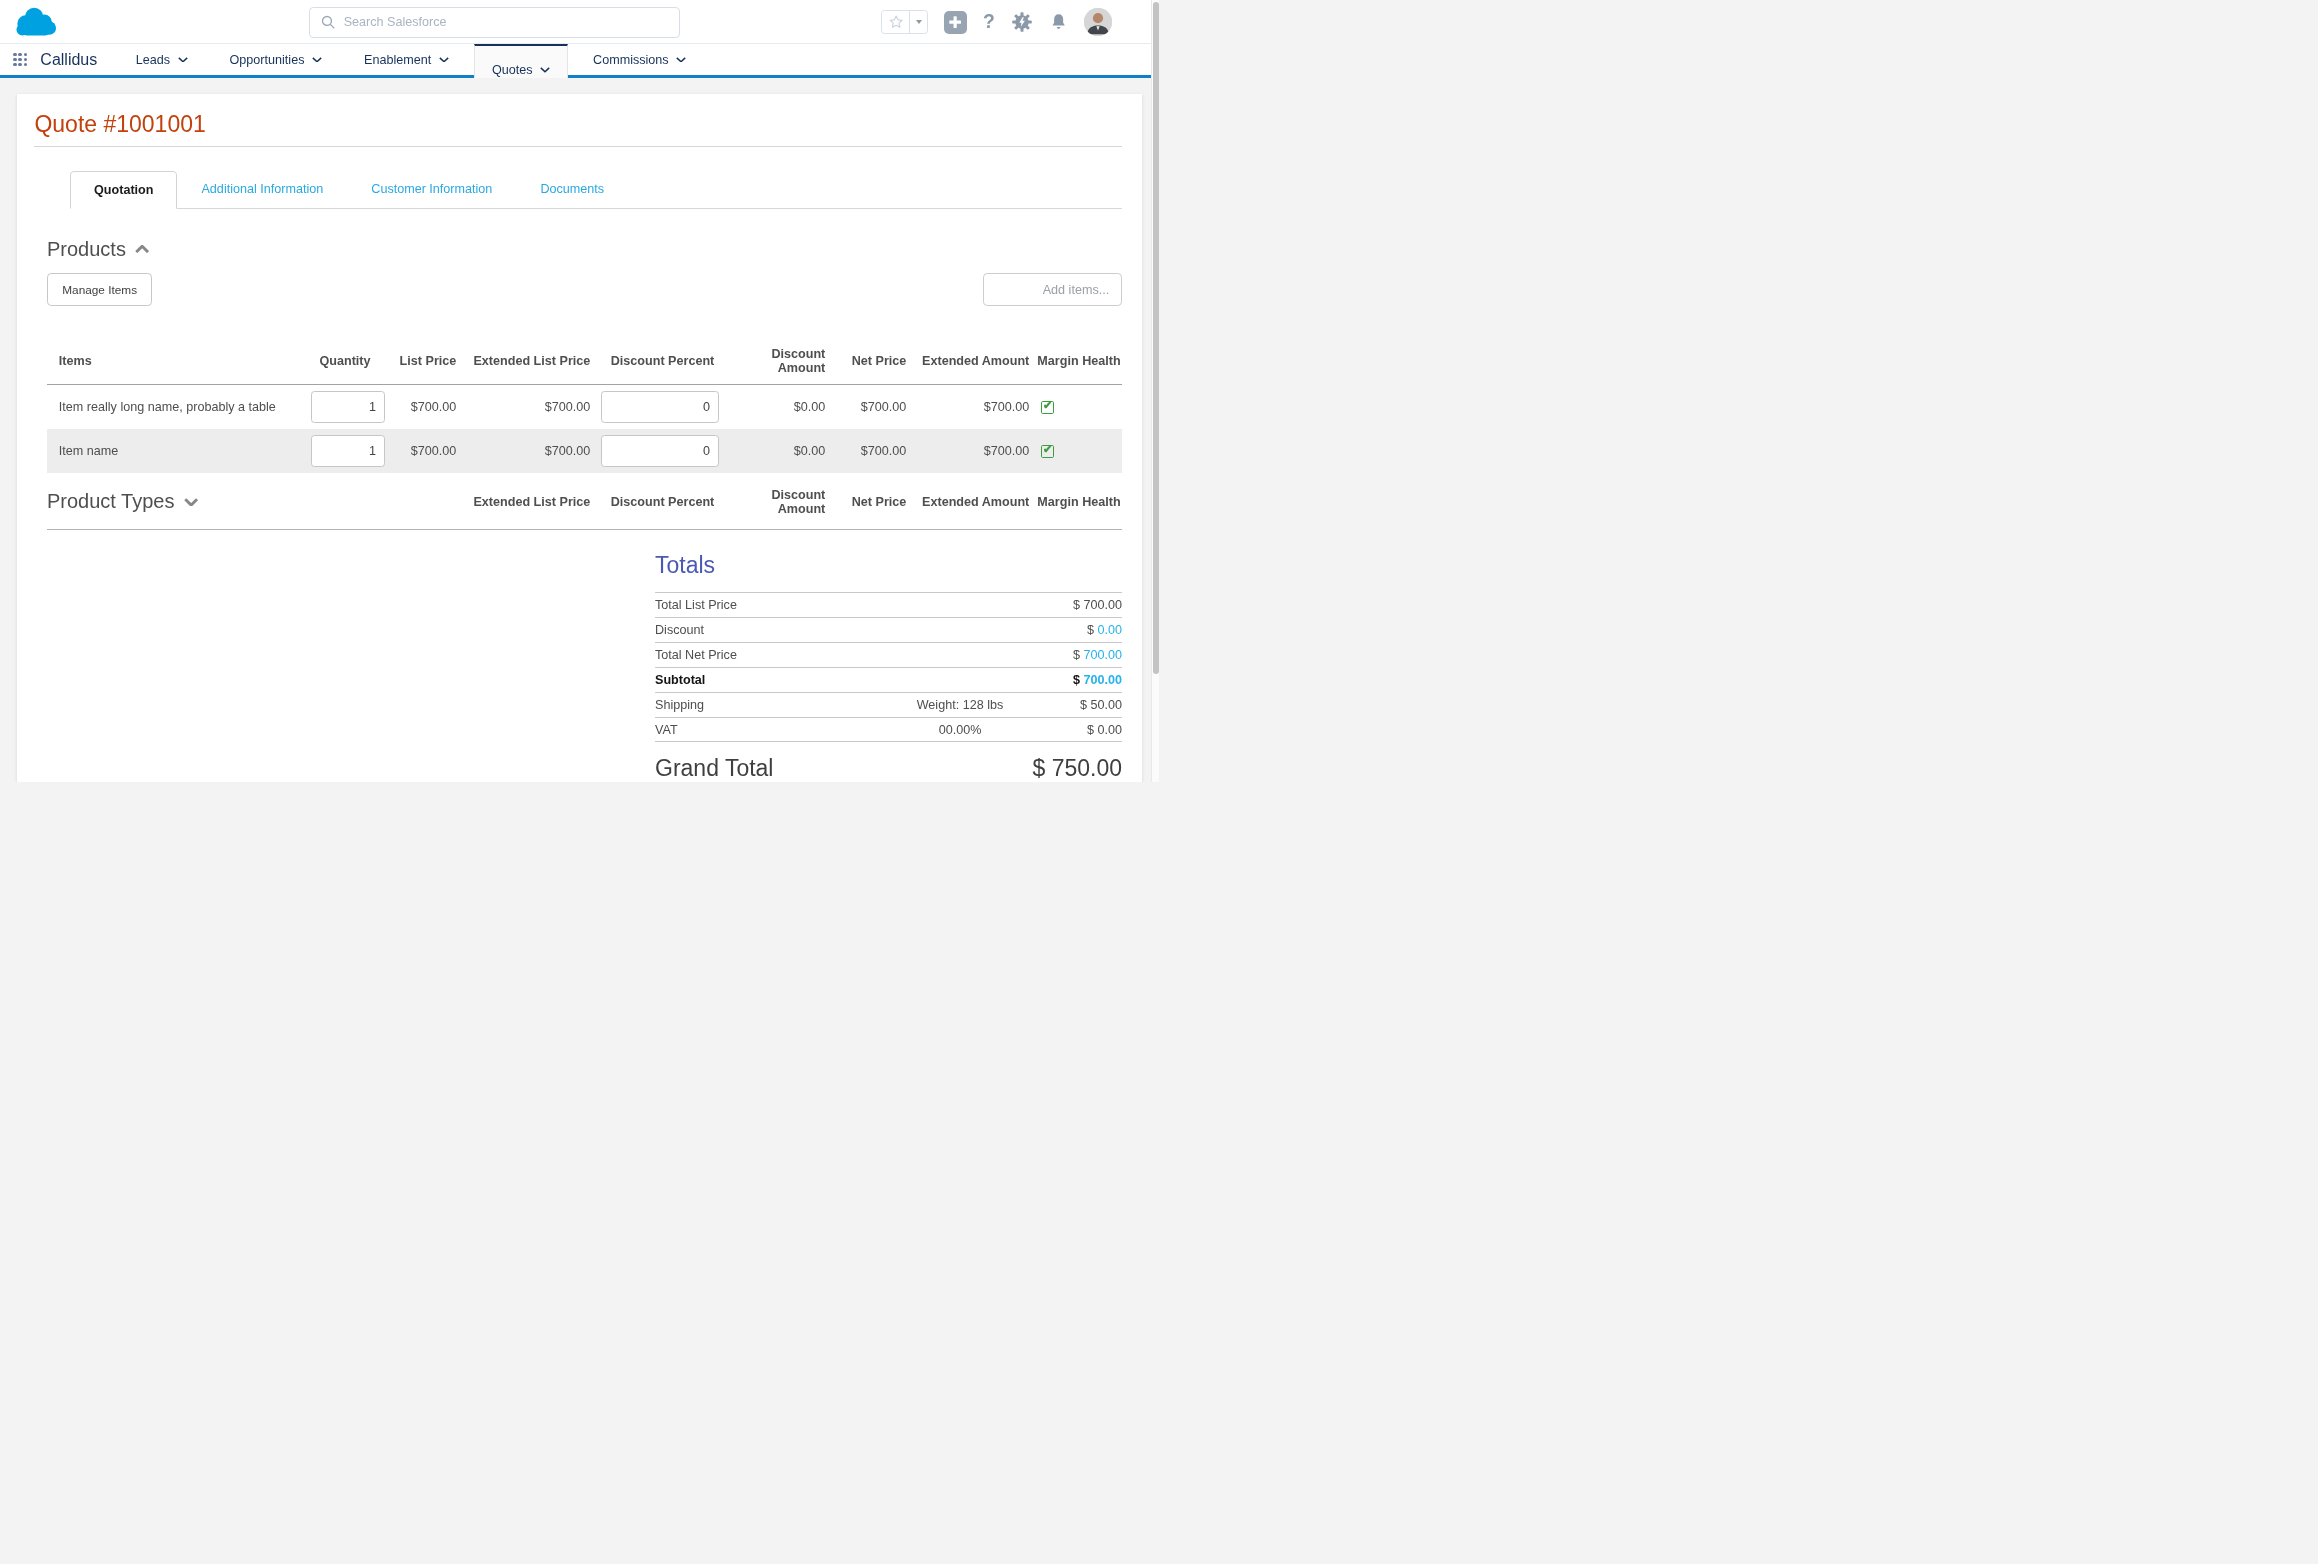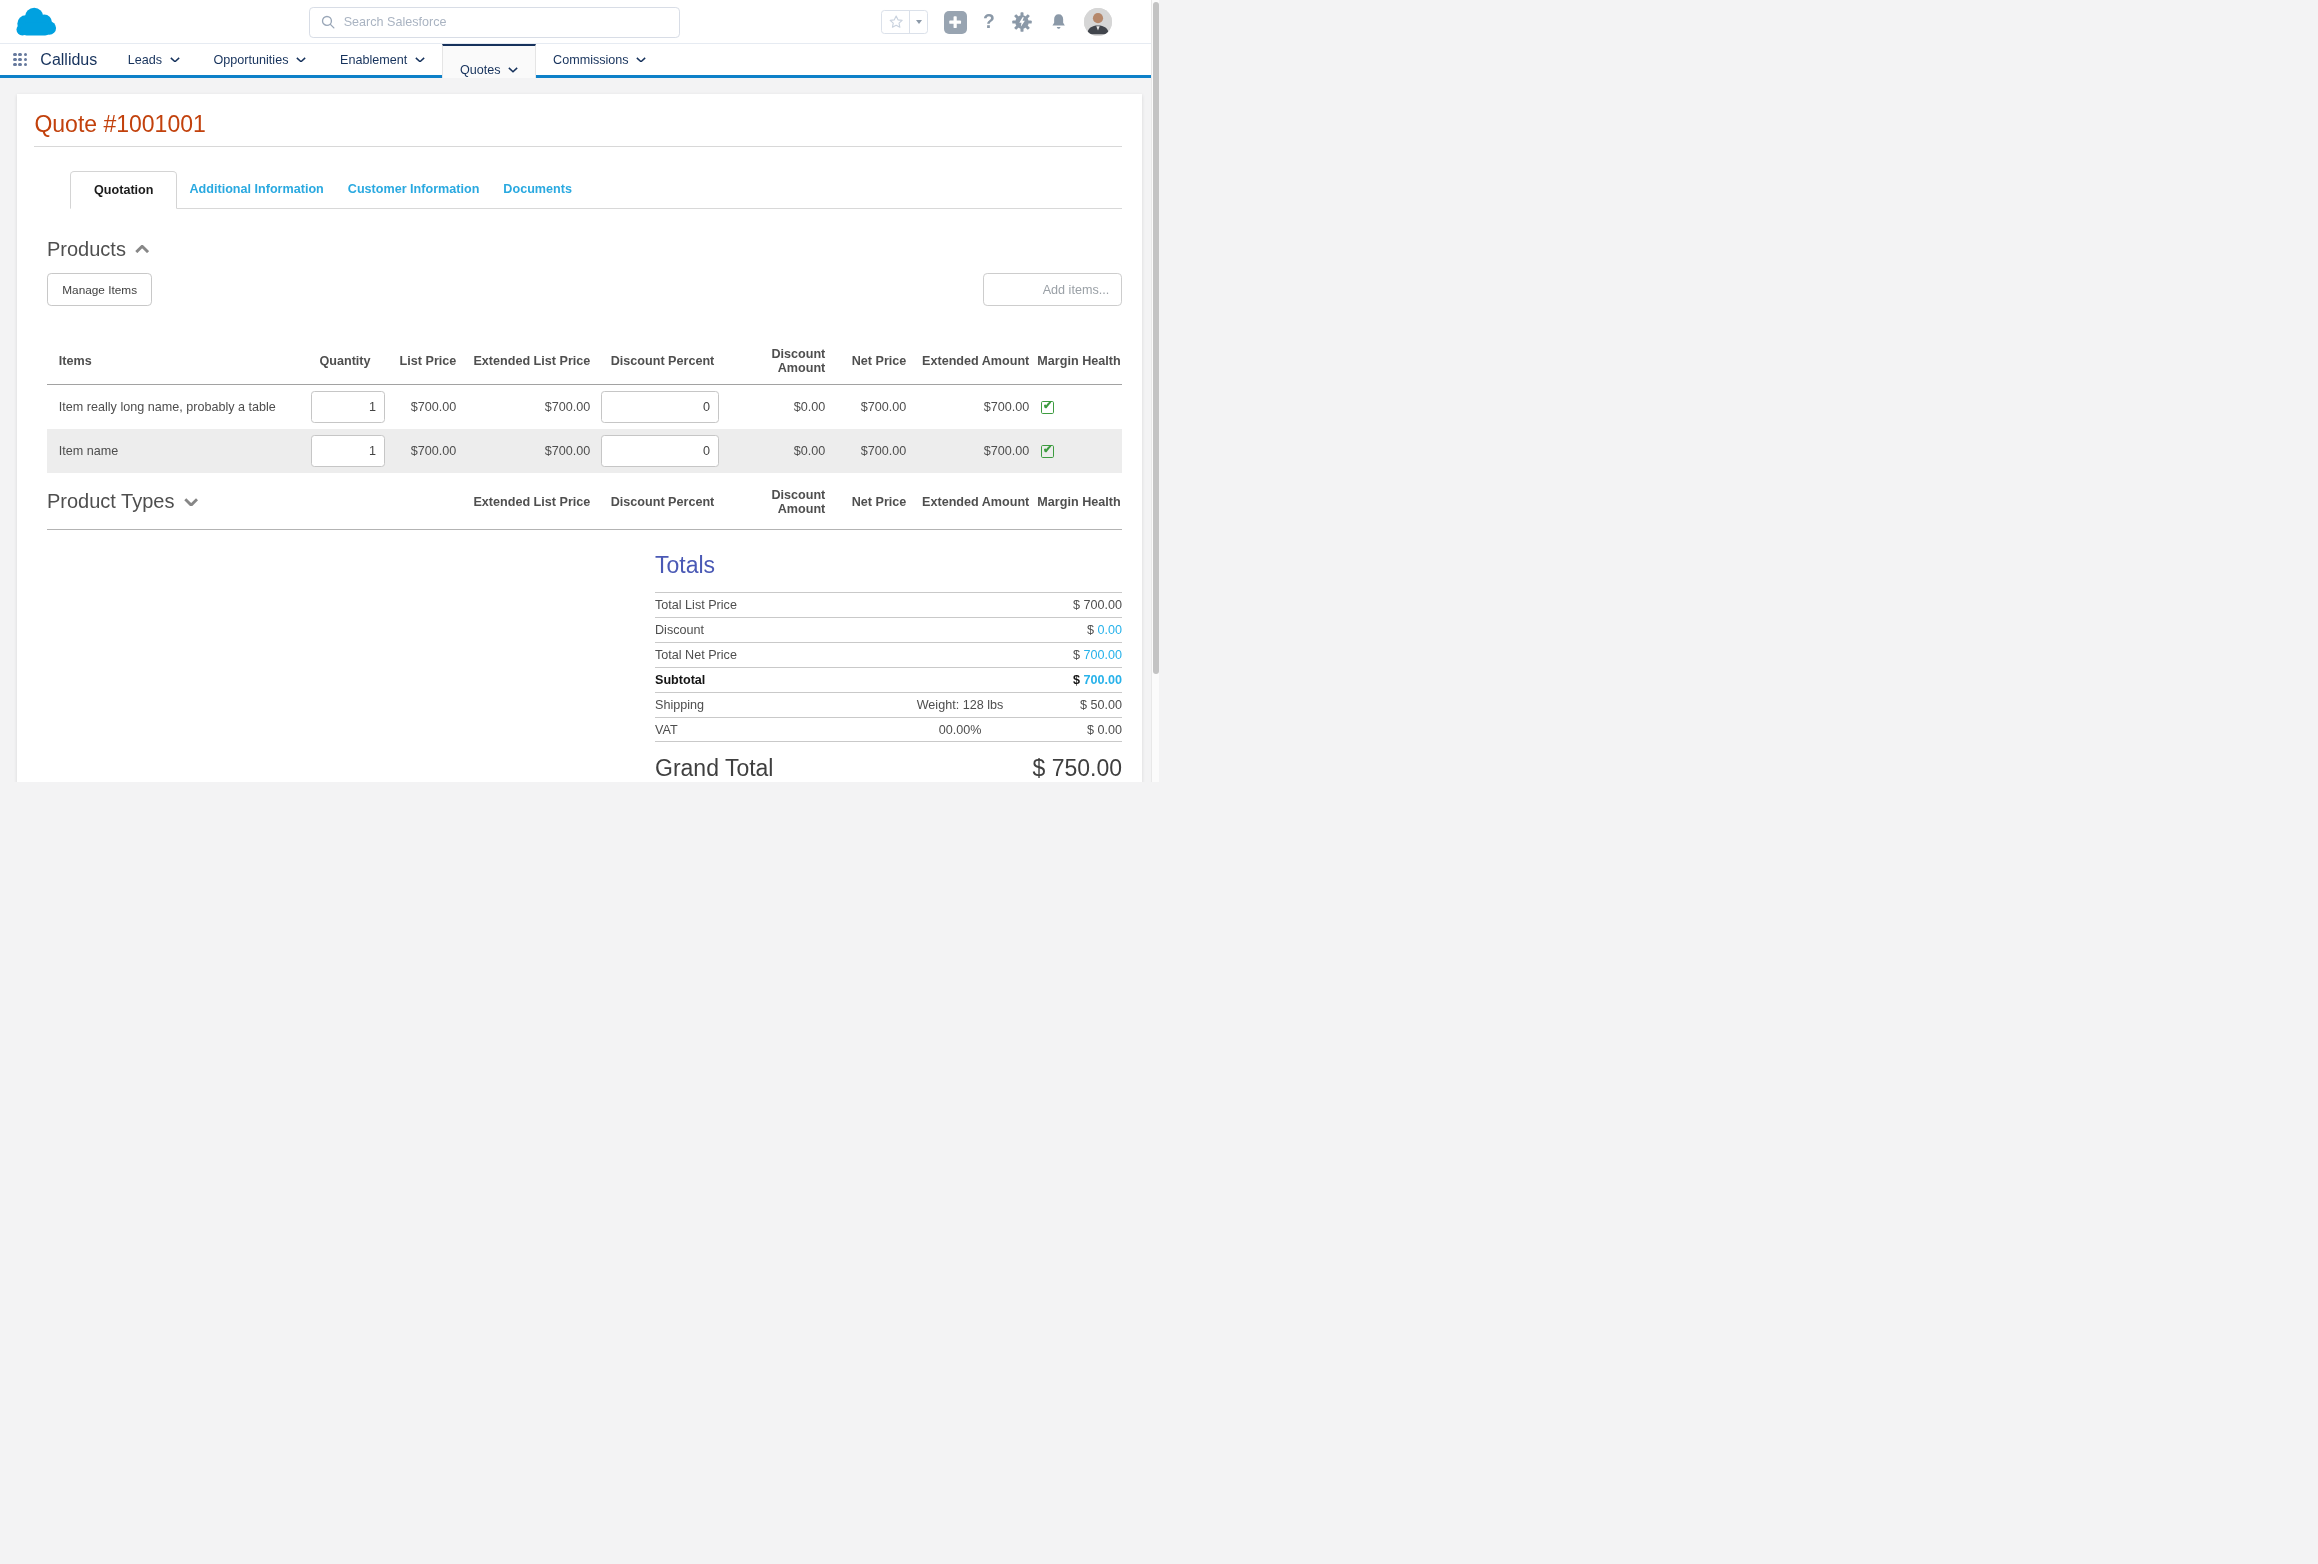--- a/index.html
+++ b/index.html
@@ -19,39 +19,39 @@
   .fav-group { display:flex; height:23.5px; border:0.8px solid #dbe1ea; border-radius:3.4px; overflow:hidden; }
   .fav-star { width:27px; display:flex; align-items:center; justify-content:center; }
   .fav-caret { width:17.6px; border-left:0.8px solid #dbe1ea; display:flex; align-items:center; justify-content:center; }
   .caret-down { width:0; height:0; border-left:3.4px solid transparent; border-right:3.4px solid transparent; border-top:4.2px solid #8b99a8; }
   .plus-btn { width:23px; height:23px; border-radius:5px; background:#98a4b1; display:flex; align-items:center; justify-content:center; border:none; cursor:pointer; }
   .help { font-size:19.3px; font-weight:bold; color:#8b99a8; cursor:pointer; }
   .icon-btn { background:none; border:none; cursor:pointer; display:flex; align-items:center; }
   .avatar { width:28px; height:28px; border-radius:50%; overflow:hidden; background:#d6d6d6; cursor:pointer; }
 
   
-  .navbar { position:relative; height:34px; background:#fff; display:flex; align-items:stretch; padding-left:13.4px; }
+  .navbar { position:relative; height:34px; background:#fff; display:flex; align-items:stretch; padding-left:13.4px;gap:8px; }
   .nav-underline { position:absolute; left:0; right:0; bottom:0; height:3.4px; background:#0d80c8; z-index:1; }
   .nav-left { display:flex; align-items:center; gap:13.4px; height:31px; margin-right:13.4px; }
   .waffle { display:grid; grid-template-columns:repeat(3,3.4px); grid-template-rows:repeat(3,3.4px); gap:1.7px; cursor:pointer; }
   .waffle i { width:3.4px; height:3.4px; border-radius:50%; background:#66799d; }
   .app-name { font-size:16px; color:#16325c; }
   .nav-item { display:flex; align-items:center; gap:7.6px; padding:0 17px; height:31px; font-size:12.6px; color:#16325c; cursor:pointer; }
   .nav-item.active { height:34px; background:#fafafa; border:0.8px solid #e5e5e5; border-top:2.5px solid #16325c;
                      border-bottom:none; z-index:2; position:relative; padding-top:16px; }
 
   
   .content { padding-top:16px; }
   .card { margin:0 17px; background:#fff; box-shadow:0 0.8px 3.4px rgba(0,0,0,.12); min-height:672px;
           padding:17px 20px 50px 30px; }
   .title-block { margin-left:-12.6px; border-bottom:0.8px solid #d8d8d8; padding-bottom:8.4px; }
   .page-title { font-size:23px; font-weight:400; color:#c2410c; }
 
   .tabs { display:flex; align-items:flex-start; margin:23.5px 0 0 23px; border-bottom:0.8px solid #d8d8d8; }
-  .tab { font-size:12.6px; padding:11px 12px; cursor:pointer;font-weight:bold; }
+  .tab { font-size:12.6px; padding:11px 24px; cursor:pointer; }
   .tab.active { background:#fff; border:0.8px solid #d4d4d4; border-bottom:0.8px solid #fff; margin-bottom:-0.8px;
                 border-radius:4.2px 4.2px 0 0; font-weight:bold; color:#1b1b1b; padding:11px 23px; }
   .tab.link { color:#2aa9e0; }
 
   .sec-head { display:flex; align-items:center; gap:9.2px; }
   .sec-head h2 { font-size:20px; font-weight:400; color:#4f4f4f; }
   .products-head { margin-top:28.5px; }
   .btn-row { margin-top:12.6px; display:flex; justify-content:space-between; align-items:center; }
   .manage-btn { background:#fff; border:0.8px solid #c8c8c8; border-radius:4.2px; padding:8.4px 14.3px;
                 font-size:11.8px; color:#3f3f3f; font-family:"Liberation Sans", sans-serif; cursor:pointer; }

